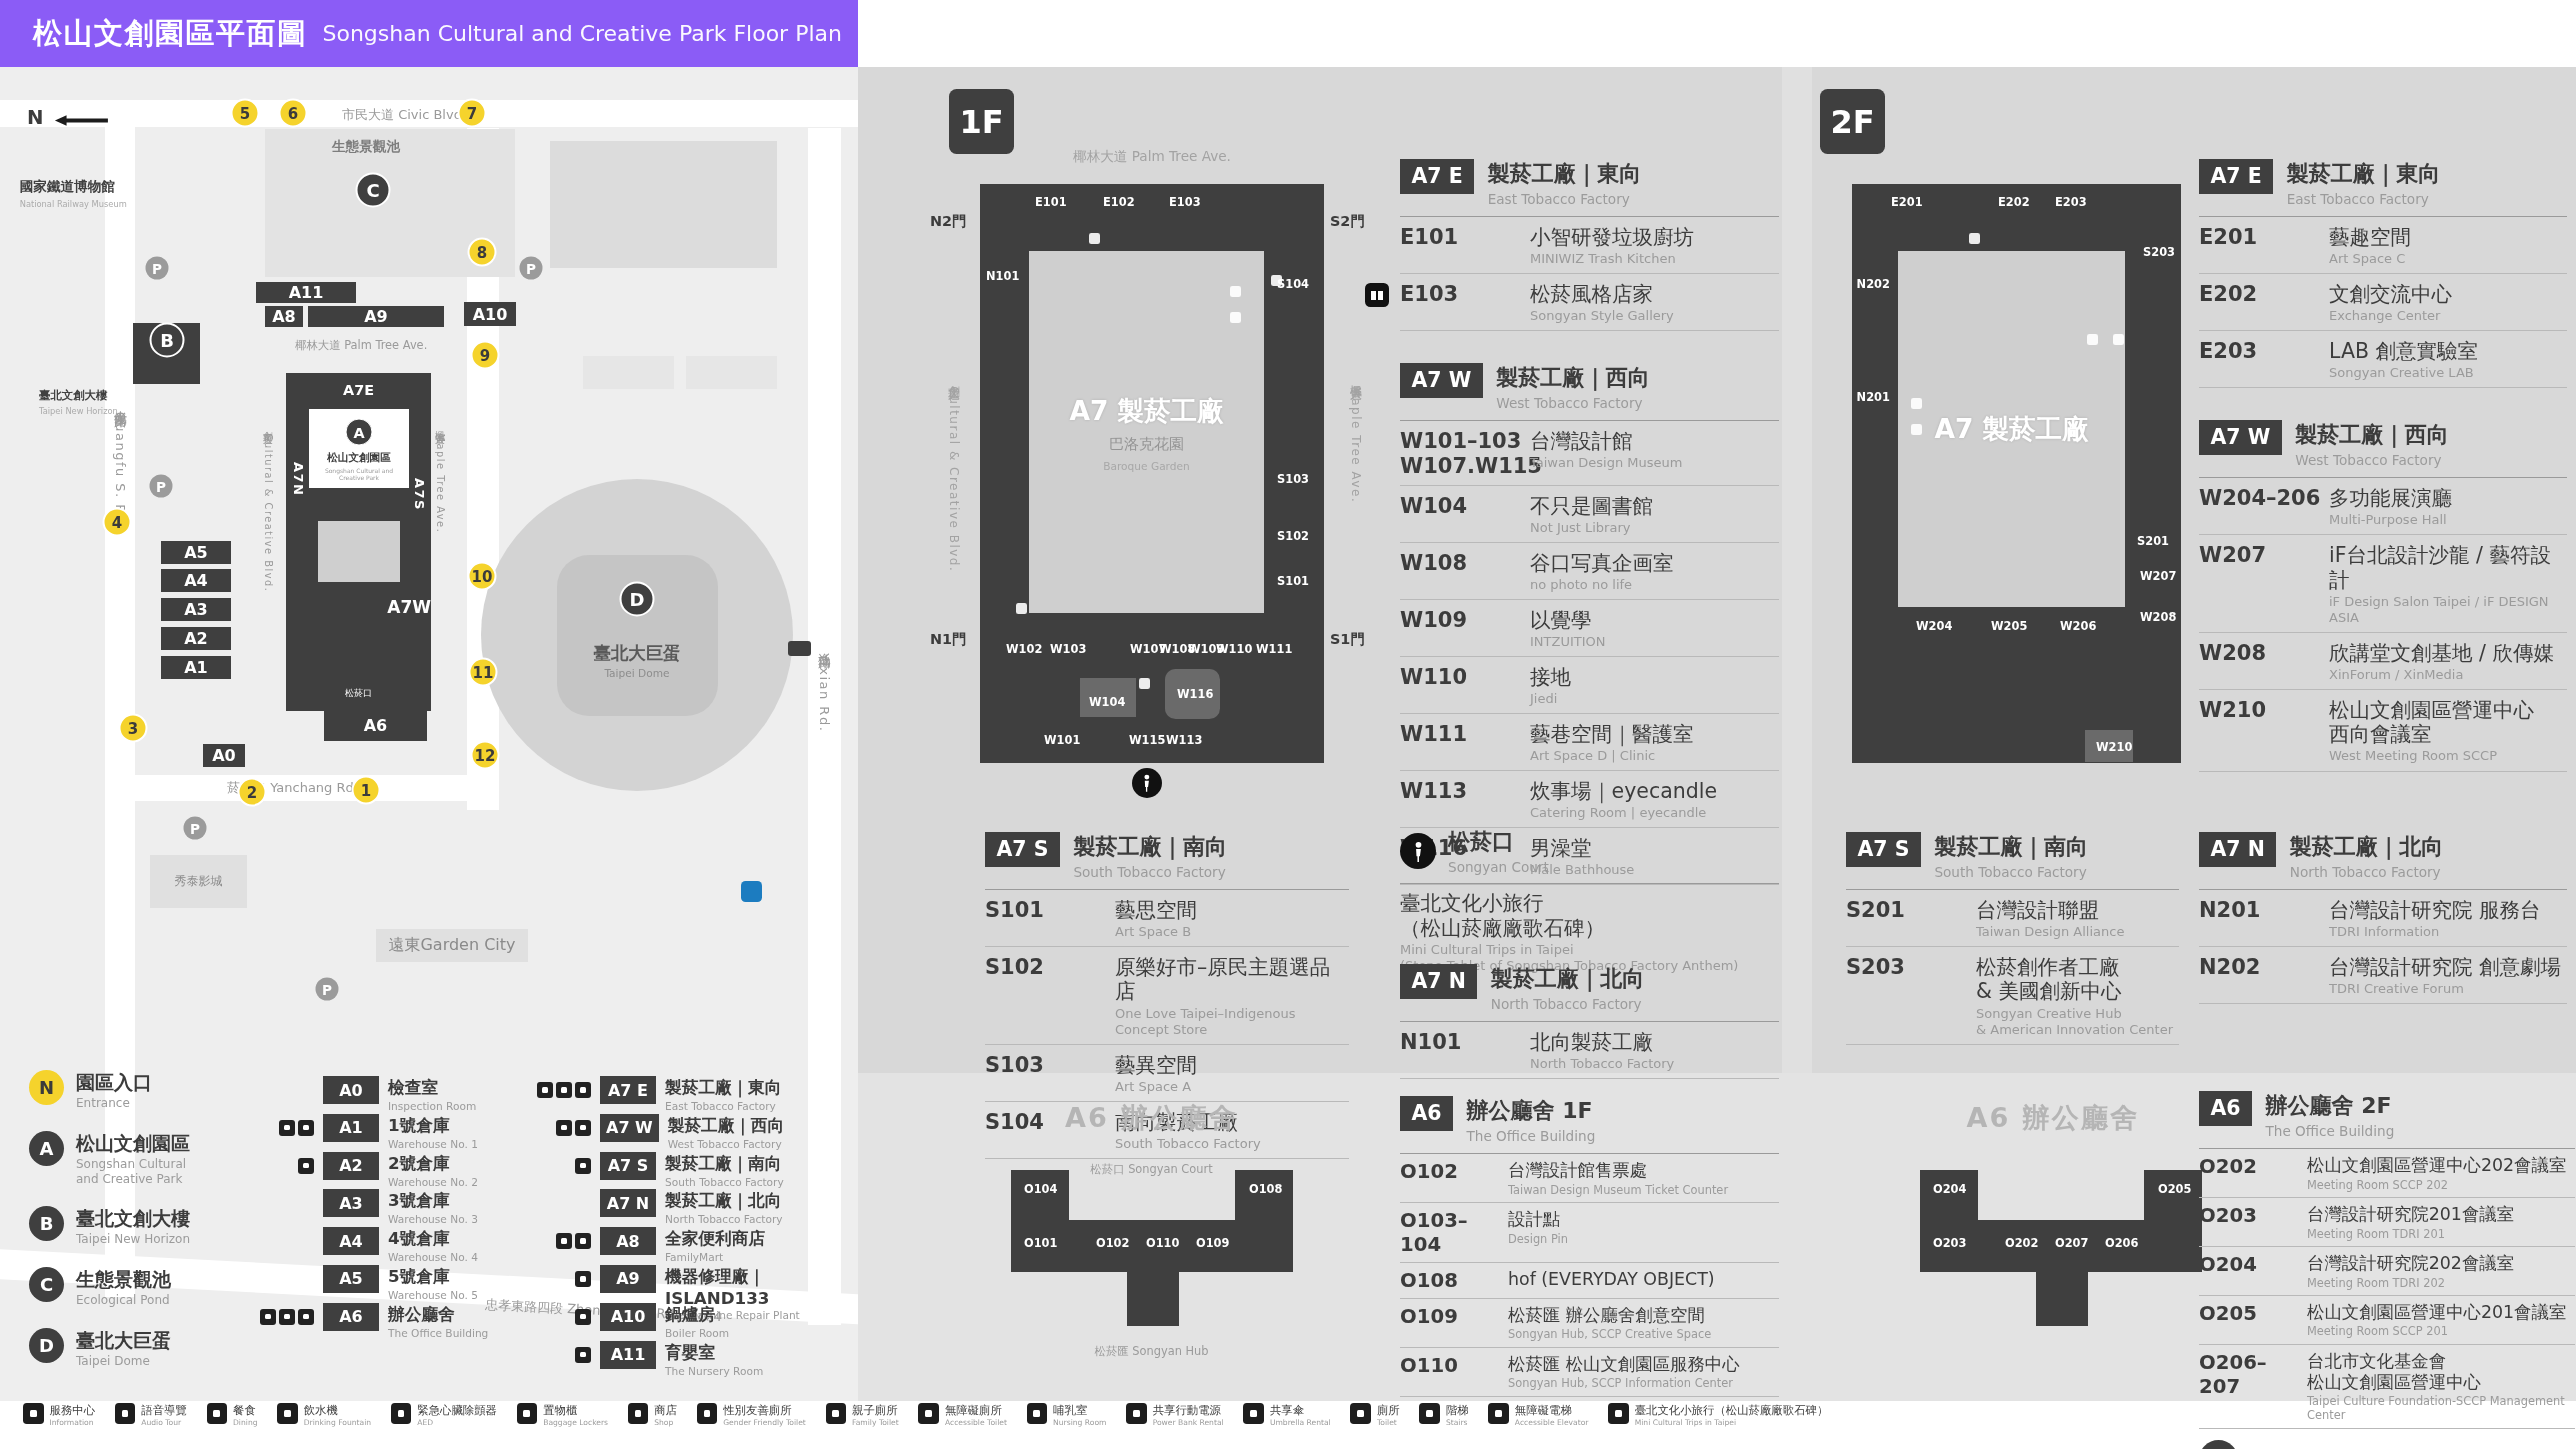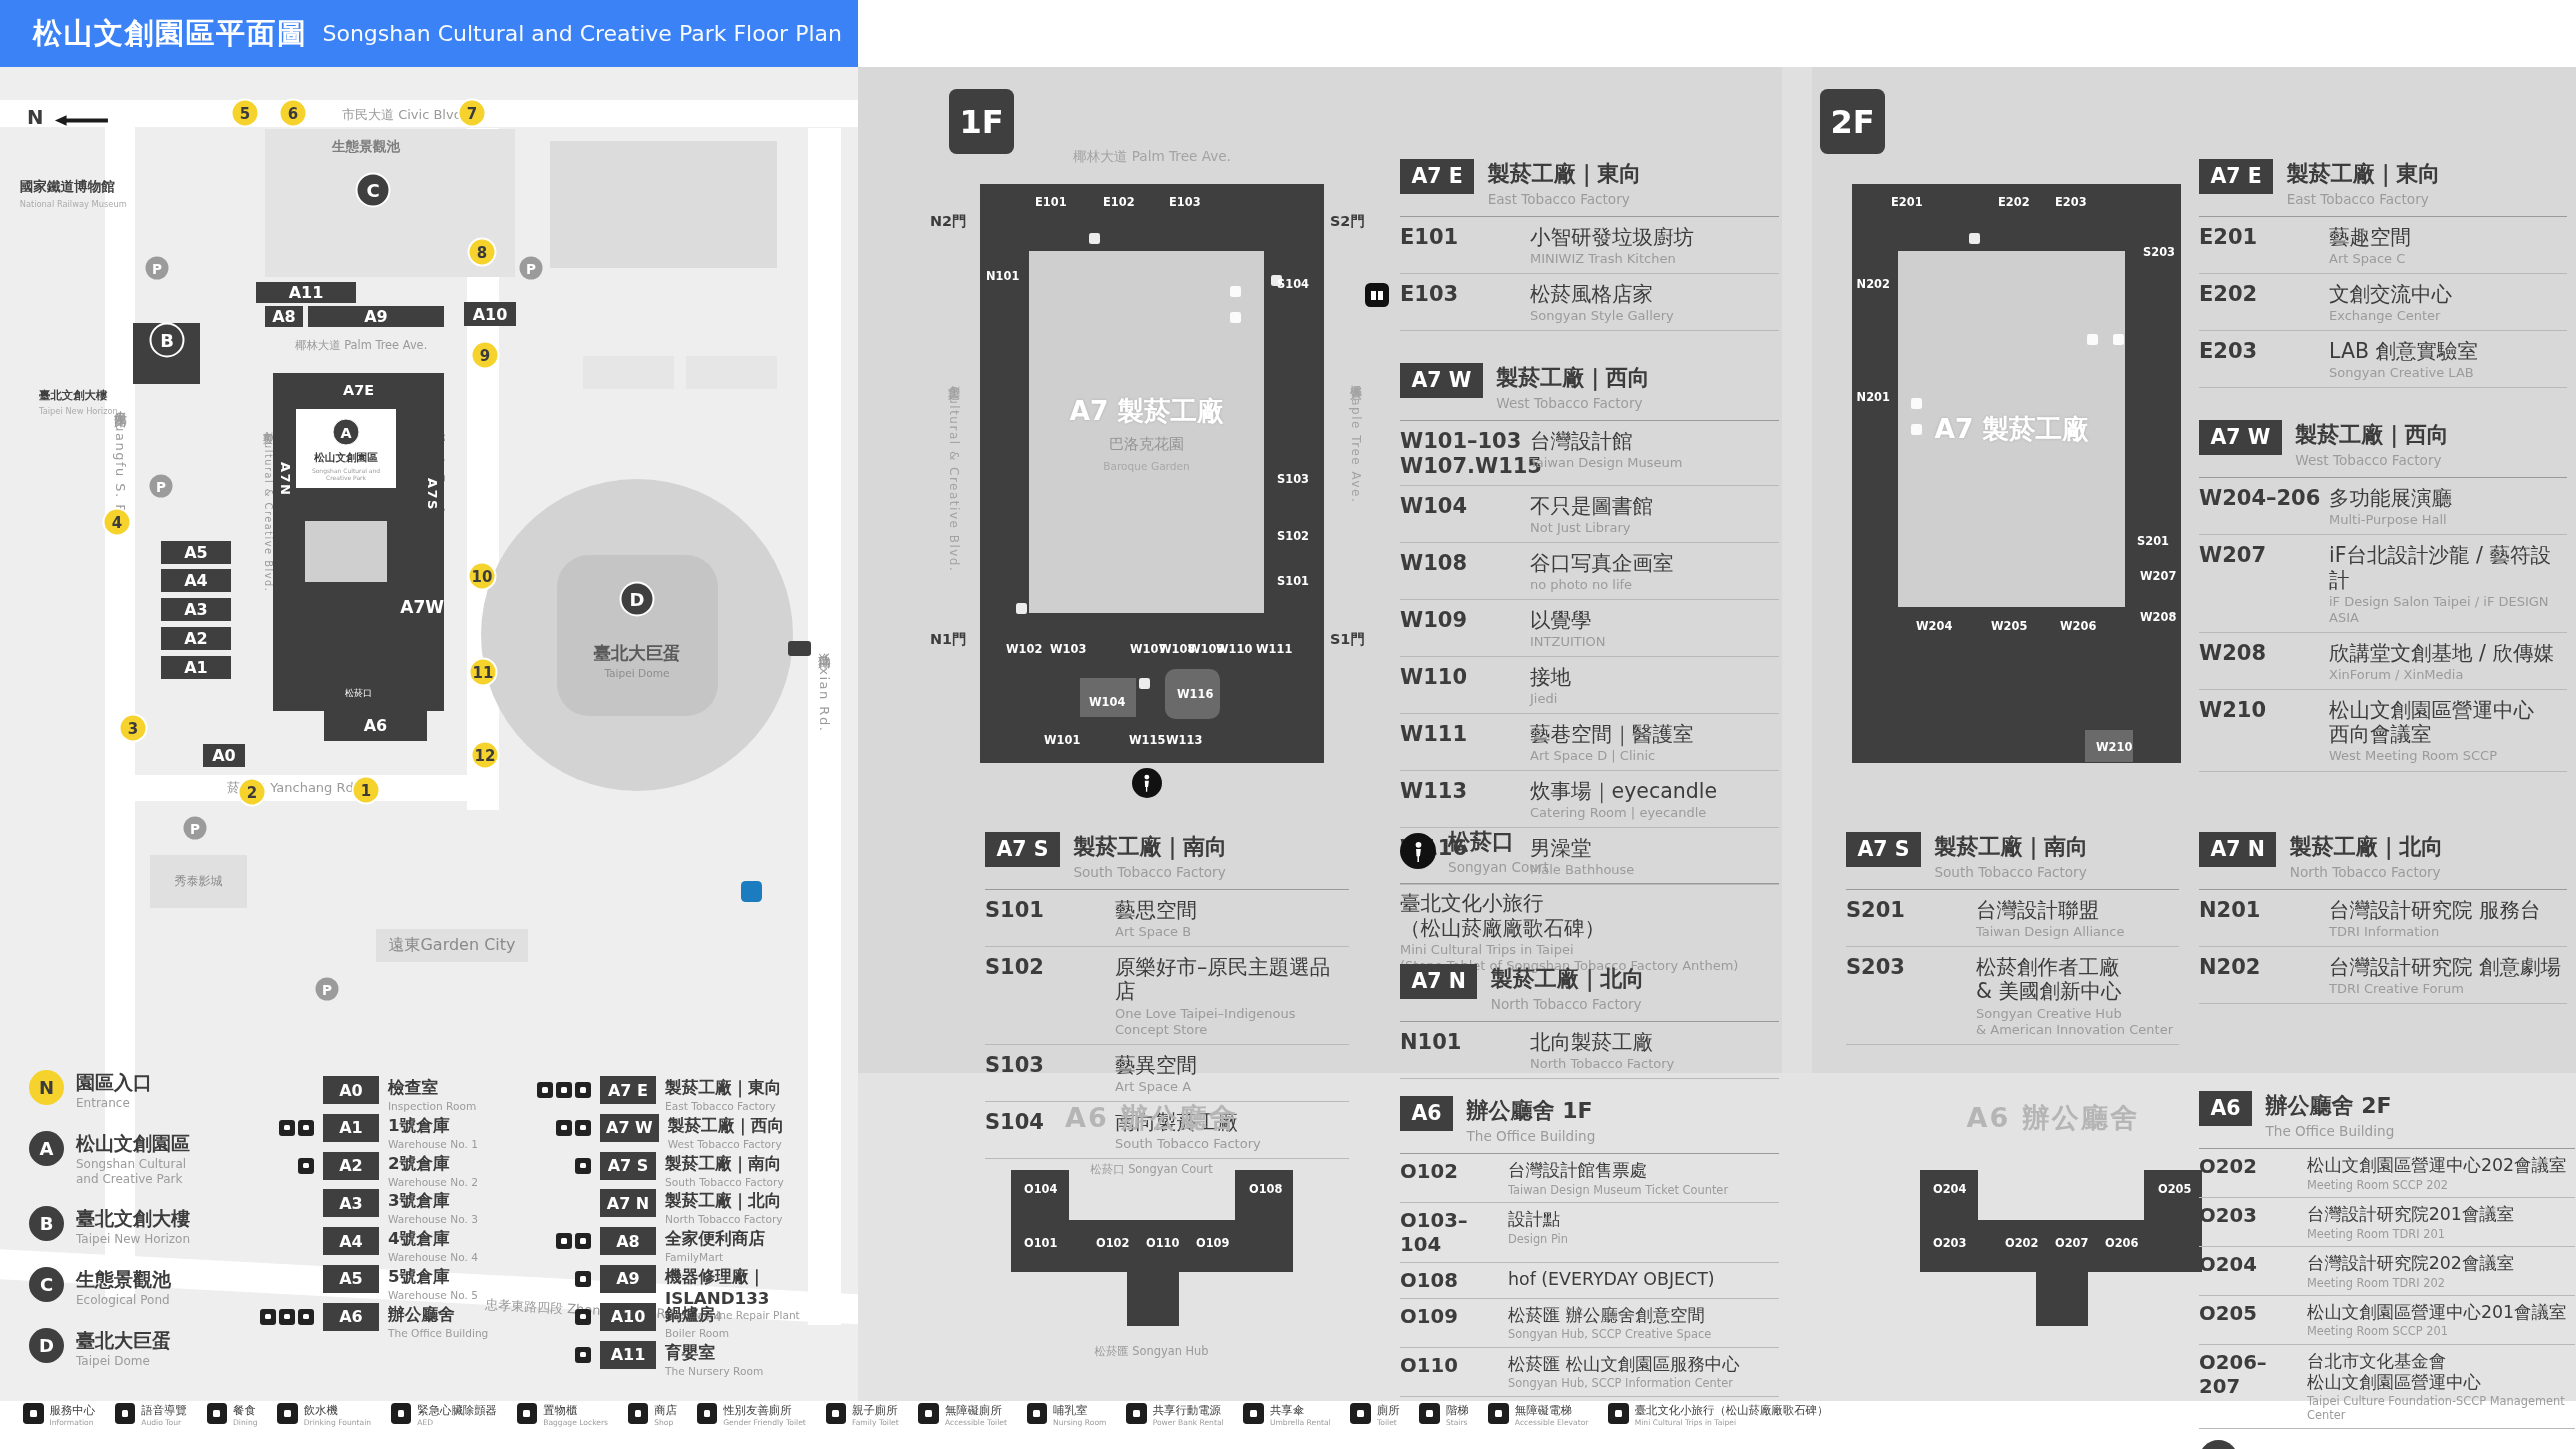--- a/index.html
+++ b/index.html
@@ -4,21 +4,21 @@
 <style>
 *{box-sizing:border-box;margin:0;padding:0}
 html,body{margin:0;padding:0;background:#777}
 body{font-family:"DejaVu Sans","Liberation Sans",sans-serif;color:#3c3c3c}
 #page{position:relative;width:2576px;height:1449px;background:#ffffff;overflow:hidden}
 .abs{position:absolute}
 
 
 .hdr{position:absolute;top:0;height:67px;display:flex;align-items:baseline;gap:16.7px;padding:0 0 0 33px;color:#fff}
 .hdr-inner{display:flex;align-items:baseline;gap:15px;height:67px;align-items:center}
-#hdr-left{left:0;width:858px;background:#3b82f6}
+#hdr-left{left:0;width:858px;background:#8b5cf6}
 #hdr-right{left:858px;width:1718px;background:#4d4d4d}
 .hdr-zh{font-size:29px;font-weight:bold;letter-spacing:1.5px}
 .hdr-en{font-size:22px;opacity:.96}
 
 
 #park{position:absolute;left:0;top:67px;width:858px;height:1334px;background:#eeeeee;overflow:hidden}
 .road{position:absolute;background:#ffffff}
 .st-label{position:absolute;color:#9a9a9a;font-size:13px;white-space:nowrap}
 .vert{writing-mode:vertical-rl;letter-spacing:1.5px}
 .softblk{position:absolute;background:#dedede}
@@ -150,21 +150,21 @@
     <div class="softblk" style="left:550px;top:74px;width:227px;height:127px;background:#dcdcdc"></div>
     <div class="softblk" style="left:583px;top:289px;width:91px;height:33px;background:#e6e6e6"></div>
     <div class="softblk" style="left:686px;top:289px;width:91px;height:33px;background:#e6e6e6"></div>
 
     <div class="blk" style="left:133px;top:256px;width:67px;height:61px"></div>
     <div class="abs" style="left:39px;top:321px;width:129px">
       <span class="tinyzh" style="font-size:11.4px">臺北文創大樓</span><br>
       <span class="tinyen">Taipei New Horizon</span>
     </div>
 
-    <div class="blk" style="left:273px;top:306px;width:171px;height:338px;flex-direction:column;justify-content:flex-start">
+    <div class="blk" style="left:286px;top:306px;width:145px;height:338px;flex-direction:column;justify-content:flex-start">
       <span class="abs" style="left:0;right:0;top:9px;text-align:center;font-size:14.4px">A7E</span>
       <span class="abs vert" style="left:4.5px;top:89px;font-size:13px">A7N</span>
       <span class="abs vert" style="right:4.5px;top:105px;font-size:13px">A7S</span>
       <div class="abs" style="left:23px;top:36px;width:100px;height:79px;background:#ffffff;color:#3c3c3c">
         <span class="lmark" style="left:50px;top:23px;width:27px;height:27px;font-size:14.4px;border-width:1.5px">
             <span>A</span>
           </span>
         <span class="abs" style="left:0;right:0;top:42px;text-align:center;font-size:10.6px;font-weight:bold">松山文創園區</span>
         <span class="abs" style="left:4.5px;right:4.5px;top:58px;text-align:center;font-size:6px;color:#9b9b9b;font-weight:normal;line-height:1.2">Songshan Cultural and Creative Park</span>
       </div>

